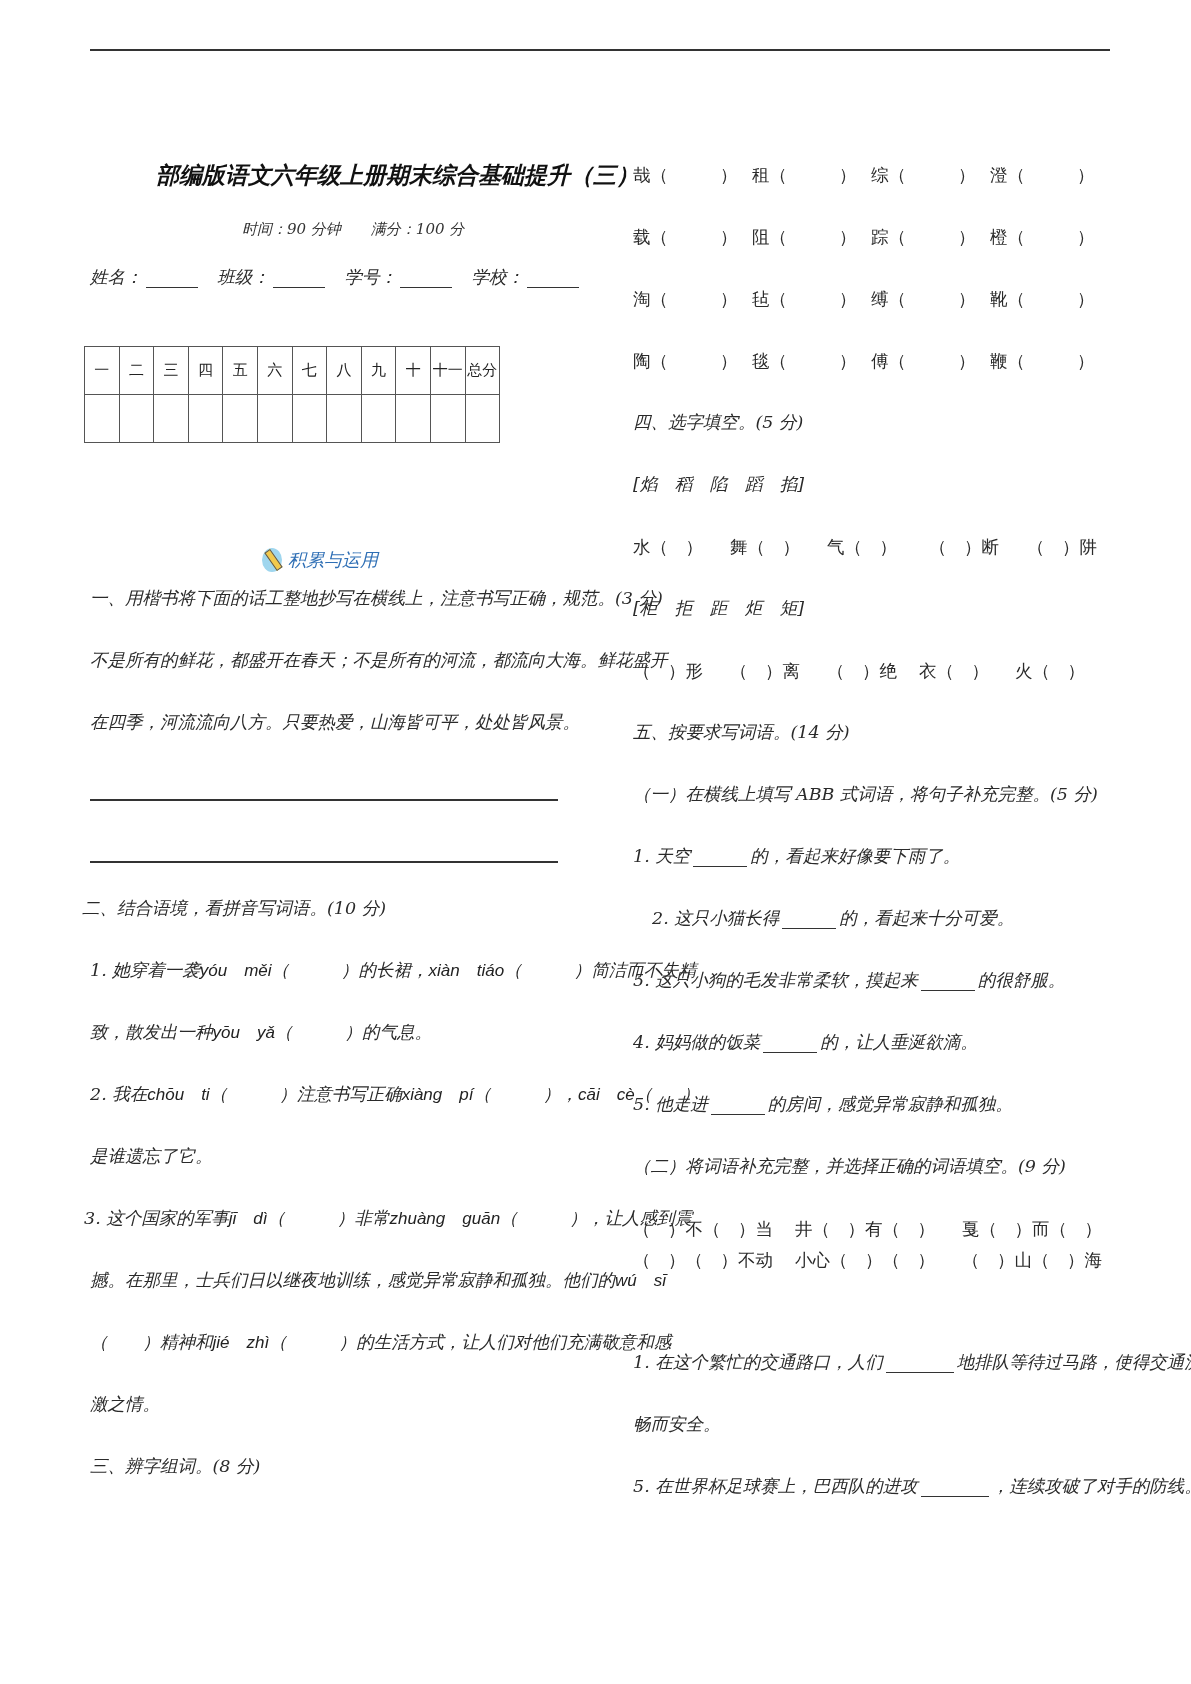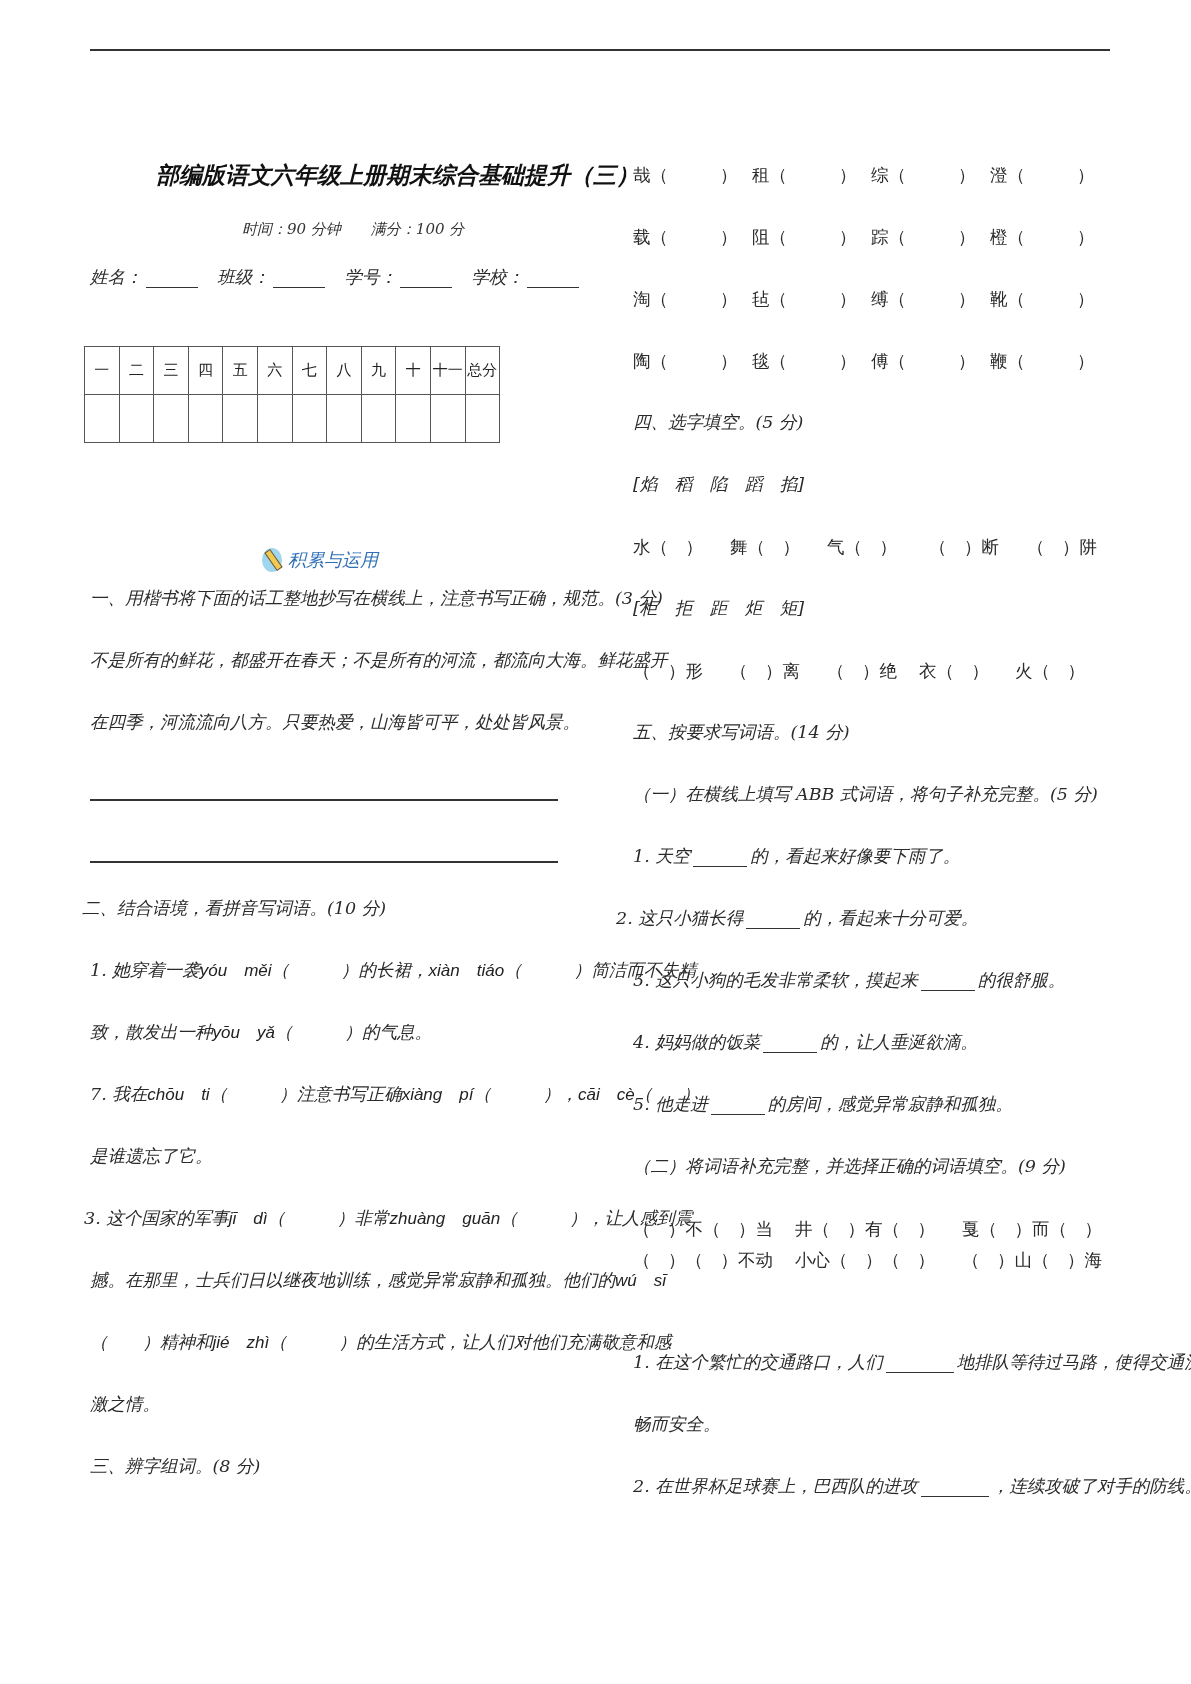--- a/index.html
+++ b/index.html
@@ -88,21 +88,21 @@
 <div class="abs t" style="left:82px;top:897px;">二、结合语境，看拼音写词语。(10 分)</div>
 
 <div class="abs t" style="left:90px;top:959px;">
   <span>1. 她穿着一袭</span><span class="py">yóu　měi</span>（<span class="gp"></span><span>）的长裙，</span><span class="py">xiàn　tiáo</span>（<span class="gp"></span><span>）简洁而不失精</span>
 </div>
 <div class="abs t" style="left:90px;top:1021px;">
   <span>致，散发出一种</span><span class="py">yōu　yǎ</span>（<span class="gp"></span><span>）的气息。</span>
 </div>
 
 <div class="abs t" style="left:90px;top:1083px;">
-  <span>7. 我在</span><span class="py">chōu　ti</span>（<span class="gp"></span><span>）注意书写正确</span><span class="py">xiàng　pí</span>（<span class="gp"></span><span>），</span><span class="py">cāi　cè</span>（<span class="gp" style="width:30px"></span><span>）</span>
+  <span>2. 我在</span><span class="py">chōu　ti</span>（<span class="gp"></span><span>）注意书写正确</span><span class="py">xiàng　pí</span>（<span class="gp"></span><span>），</span><span class="py">cāi　cè</span>（<span class="gp" style="width:30px"></span><span>）</span>
 </div>
 <div class="abs t" style="left:90px;top:1145px;">是谁遗忘了它。</div>
 
 <div class="abs t" style="left:84px;top:1207px;">
   <span>3. 这个国家的军事</span><span class="py">jī　dì</span>（<span class="gp"></span><span>）非常</span><span class="py">zhuàng　guān</span>（<span class="gp"></span><span>），让人感到震</span>
 </div>
 <div class="abs t" style="left:90px;top:1269px;">
   <span>撼。在那里，士兵们日以继夜地训练，感觉异常寂静和孤独。他们的</span><span class="py">wú　sī</span>
 </div>
 <div class="abs t" style="left:90px;top:1331px;">
@@ -152,32 +152,32 @@
   <div class="grid-cell" style="width:97px">（　）离</div>
   <div class="grid-cell" style="width:92px">（　）绝</div>
   <div class="grid-cell" style="width:96px">衣（　）</div>
   <div class="grid-cell" style="width:80px">火（　）</div>
 </div>
 
 <div class="abs t" style="left:633px;top:721px;">五、按要求写词语。(14 分)</div>
 <div class="abs t" style="left:633px;top:783px;">（一）在横线上填写 ABB 式词语，将句子补充完整。(5 分)</div>
 
 <div class="abs t" style="left:633px;top:845px;"><span>1. 天空</span><span class="blank" style="width:54px"></span><span>的，看起来好像要下雨了。</span></div>
-<div class="abs t" style="left:616px;top:907px;"><span>2. 这只小猫长得</span><span class="blank" style="width:54px"></span><span>的，看起来十分可爱。</span></div>
+<div class="abs t" style="left:652px;top:907px;"><span>2. 这只小猫长得</span><span class="blank" style="width:54px"></span><span>的，看起来十分可爱。</span></div>
 <div class="abs t" style="left:633px;top:969px;"><span>5. 这只小狗的毛发非常柔软，摸起来</span><span class="blank" style="width:54px"></span><span>的很舒服。</span></div>
 <div class="abs t" style="left:633px;top:1031px;"><span>4. 妈妈做的饭菜</span><span class="blank" style="width:54px"></span><span>的，让人垂涎欲滴。</span></div>
 <div class="abs t" style="left:633px;top:1093px;"><span>5. 他走进</span><span class="blank" style="width:54px"></span><span>的房间，感觉异常寂静和孤独。</span></div>
 
 <div class="abs t" style="left:633px;top:1155px;">（二）将词语补充完整，并选择正确的词语填空。(9 分)</div>
 <div class="grid-row" style="top:1217px;">
   <div class="grid-cell" style="width:162px">（　）不（　）当</div>
   <div class="grid-cell" style="width:167px">井（　）有（　）</div>
   <div class="grid-cell" style="width:150px">戛（　）而（　）</div>
 </div>
 <div class="grid-row" style="top:1248px;">
   <div class="grid-cell" style="width:162px">（　）（　）不动</div>
   <div class="grid-cell" style="width:167px">小心（　）（　）</div>
   <div class="grid-cell" style="width:150px">（　）山（　）海</div>
 </div>
 
 <div class="abs t" style="left:633px;top:1351px;"><span>1. 在这个繁忙的交通路口，人们</span><span class="blank" style="width:68px"></span><span>地排队等待过马路，使得交通流</span></div>
 <div class="abs t" style="left:633px;top:1413px;">畅而安全。</div>
-<div class="abs t" style="left:633px;top:1475px;"><span>2. 在世界杯足球赛上，巴西队的进攻</span><span class="blank" style="width:68px"></span><span>，连续攻破了对手的防线。</span></div>
+<div class="abs t" style="left:633px;top:1475px;"><span>5. 在世界杯足球赛上，巴西队的进攻</span><span class="blank" style="width:68px"></span><span>，连续攻破了对手的防线。</span></div>
 
 </body></html>

